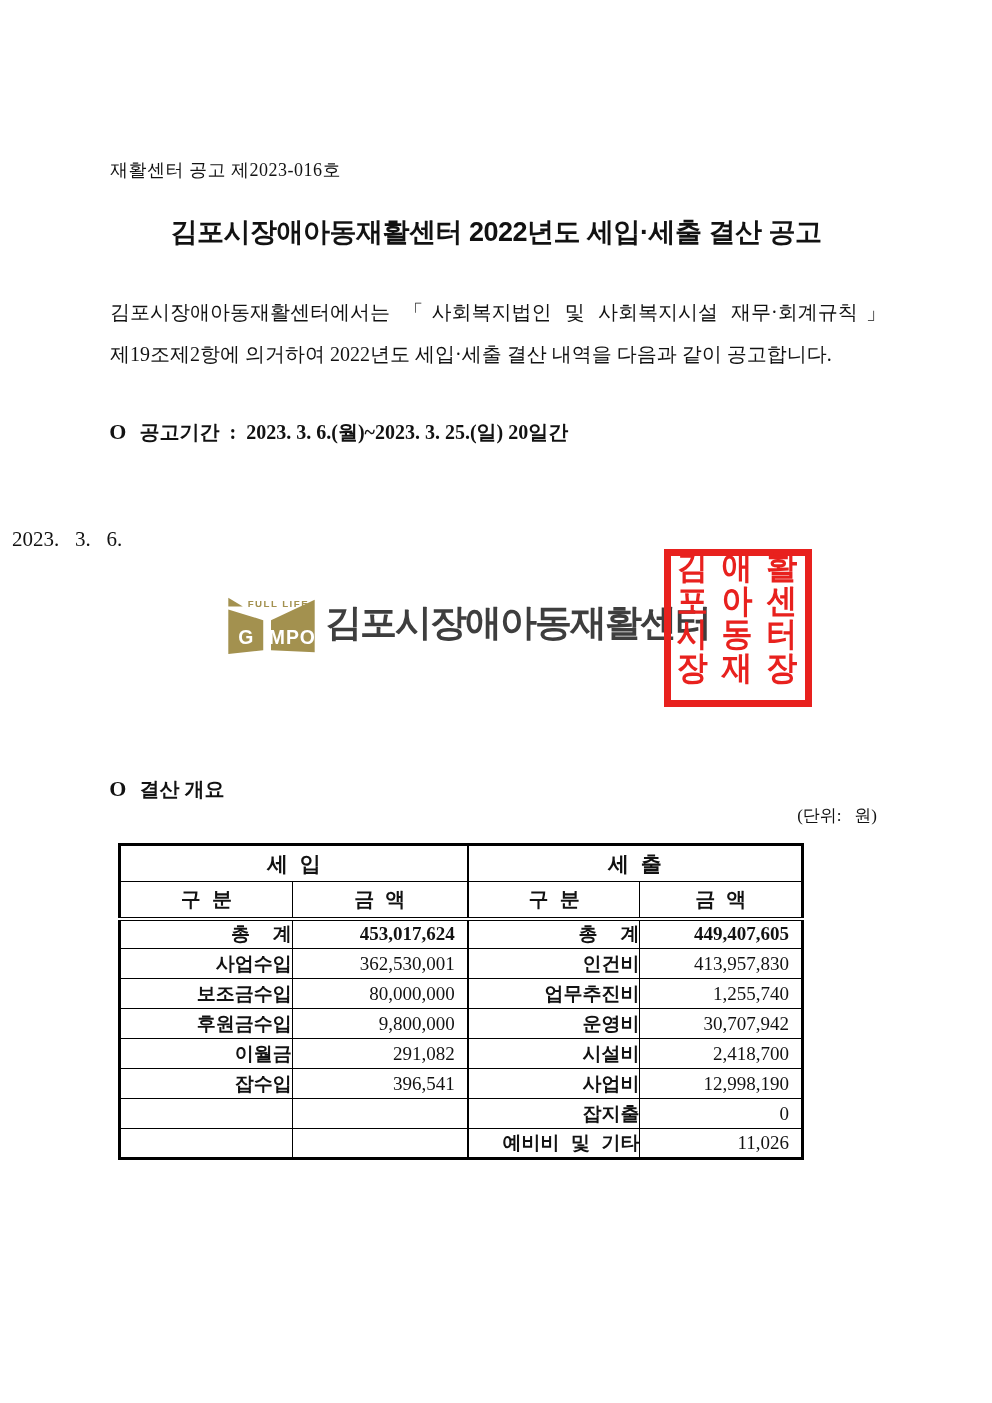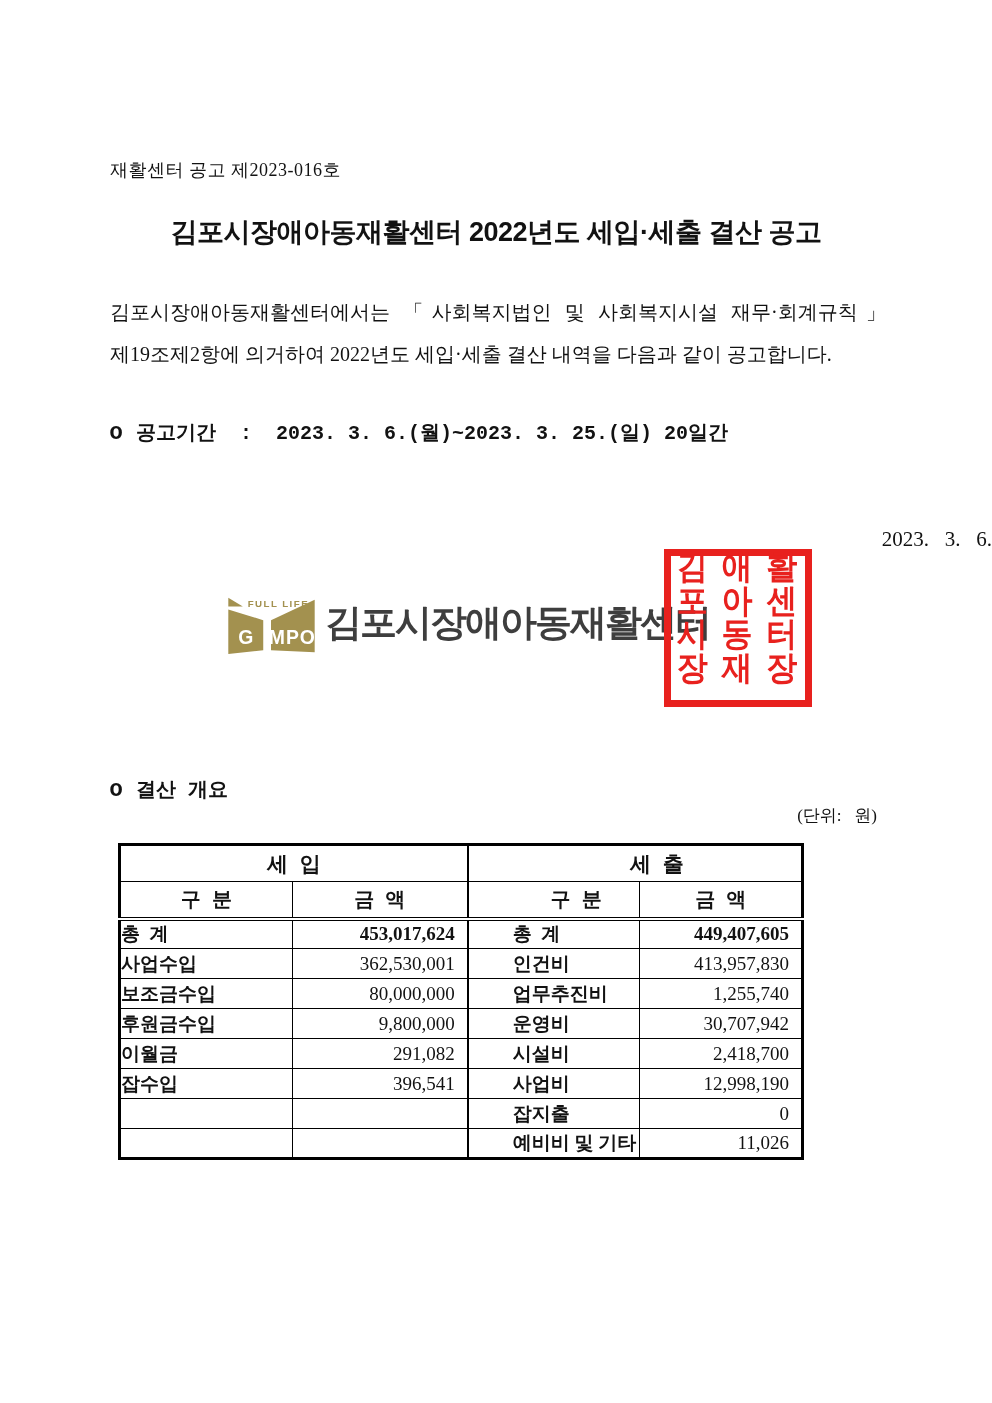--- a/index.html
+++ b/index.html
@@ -31,29 +31,29 @@
     font-weight:800;font-size:27px;letter-spacing:-0.5px;
   }
   .body-par{
     position:absolute;left:110px;top:291px;width:776px;
     font-size:20px;line-height:42px;
   }
   .body-par .l1{text-align:justify;text-align-last:justify;}
   .body-par .l2{text-align:left;}
   .bullet-line{
     position:absolute;left:110px;
-    font-family:Liberation Mono, monospace;
+    font-family:Liberation Serif, serif;
     font-weight:700;font-size:20px;
     white-space:pre;
   }
   .bullet{display:inline-block;margin-right:14px;transform:scaleX(1.1);}
   .notice-period{top:419px;}
   .date-line{
     position:absolute;left:12px;right:0;top:527px;
-    text-align:right;font-size:21px;white-space:pre;
+    text-align:left;font-size:21px;white-space:pre;
   }
   
   .logo-row{position:absolute;left:225px;top:592px;height:70px;display:flex;align-items:flex-start;}
   .logo-mark{width:92px;height:66px;color:var(--gold);flex:0 0 auto;}
   .org-name{
     margin-left:8px;margin-top:6px;
     font-family:"Liberation Sans","DejaVu Sans",sans-serif;
     font-weight:800;font-size:37px;letter-spacing:-2px;
     color:var(--logo-text);white-space:nowrap;
   }
@@ -91,32 +91,32 @@
     white-space:pre;overflow:hidden;
   }
   table.settle th{
     font-family:"Liberation Sans","DejaVu Sans",sans-serif;
     font-weight:700;text-align:center;
   }
   .group-row th{height:37px;font-size:21px;}
   .colhead-row th{height:37px;font-size:20px;}
   .data-row td{height:30px;font-size:19px;}
   td.c-label{
-    text-align:left;
-    font-family:Liberation Serif, serif;
+    text-align:right;
+    font-family:Liberation Mono, monospace;
     font-weight:700;
   }
   td.c-amount{
     text-align:right;padding-right:12px;
     font-family:"Liberation Serif","DejaVu Serif",serif;
     font-weight:400;
   }
   tr.total-row td{border-top:4px double #000;}
   tr.total-row td.c-amount{font-weight:700;}
-  .sep{border-left:2.5px solid #000 !important;padding-left:44px;}
+  .sep{border-left:2.5px solid #000 !important;}
 </style>
 </head>
 <body>
 
 <div class="page">
 
   <div class="doc-number">재활센터 공고 제2023-016호</div>
 
   <h1 class="page-title">김포시장애아동재활센터 2022년도 세입·세출 결산 공고</h1>
 

